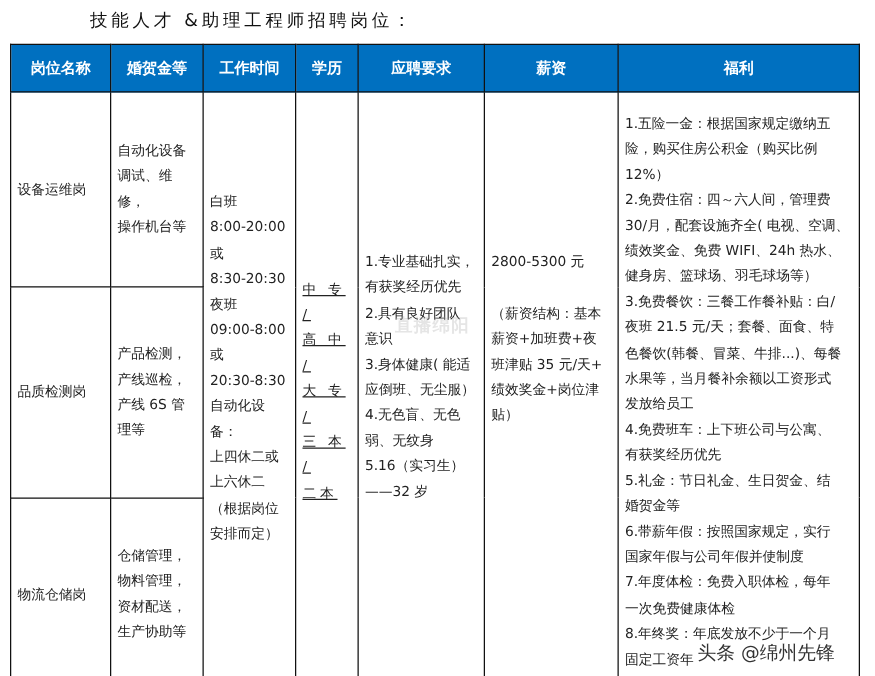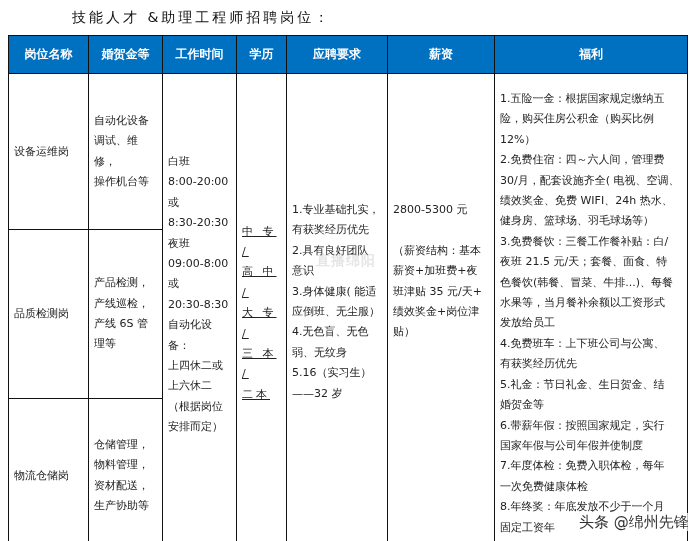--- a/index.html
+++ b/index.html
@@ -34,21 +34,20 @@
     .req, .salary { vertical-align: top !important; padding-top: 126px !important; }
     .gap { height: 20.4px; }
     .watermark {
       position: absolute; left: 316px; top: 252px; font-size: 14px; font-weight: bold;
       color: rgba(180,180,180,0.35); letter-spacing: 1px; pointer-events: none;
     }
     .watermark2 {
       position: absolute; left: 556px; top: 513px; font-size: 15px;
       color: #333; background: rgba(255,255,255,0.75); padding: 0 2px; line-height: 18px;
       pointer-events: none;
-      margin-left: 21px;
     }
   </style>
 </head>
 <body>
 
 <div class="title">技能人才 &amp;助理工程师招聘岗位：</div>
 
 <table class="jobs">
   <colgroup>
     <col style="width:80px">

